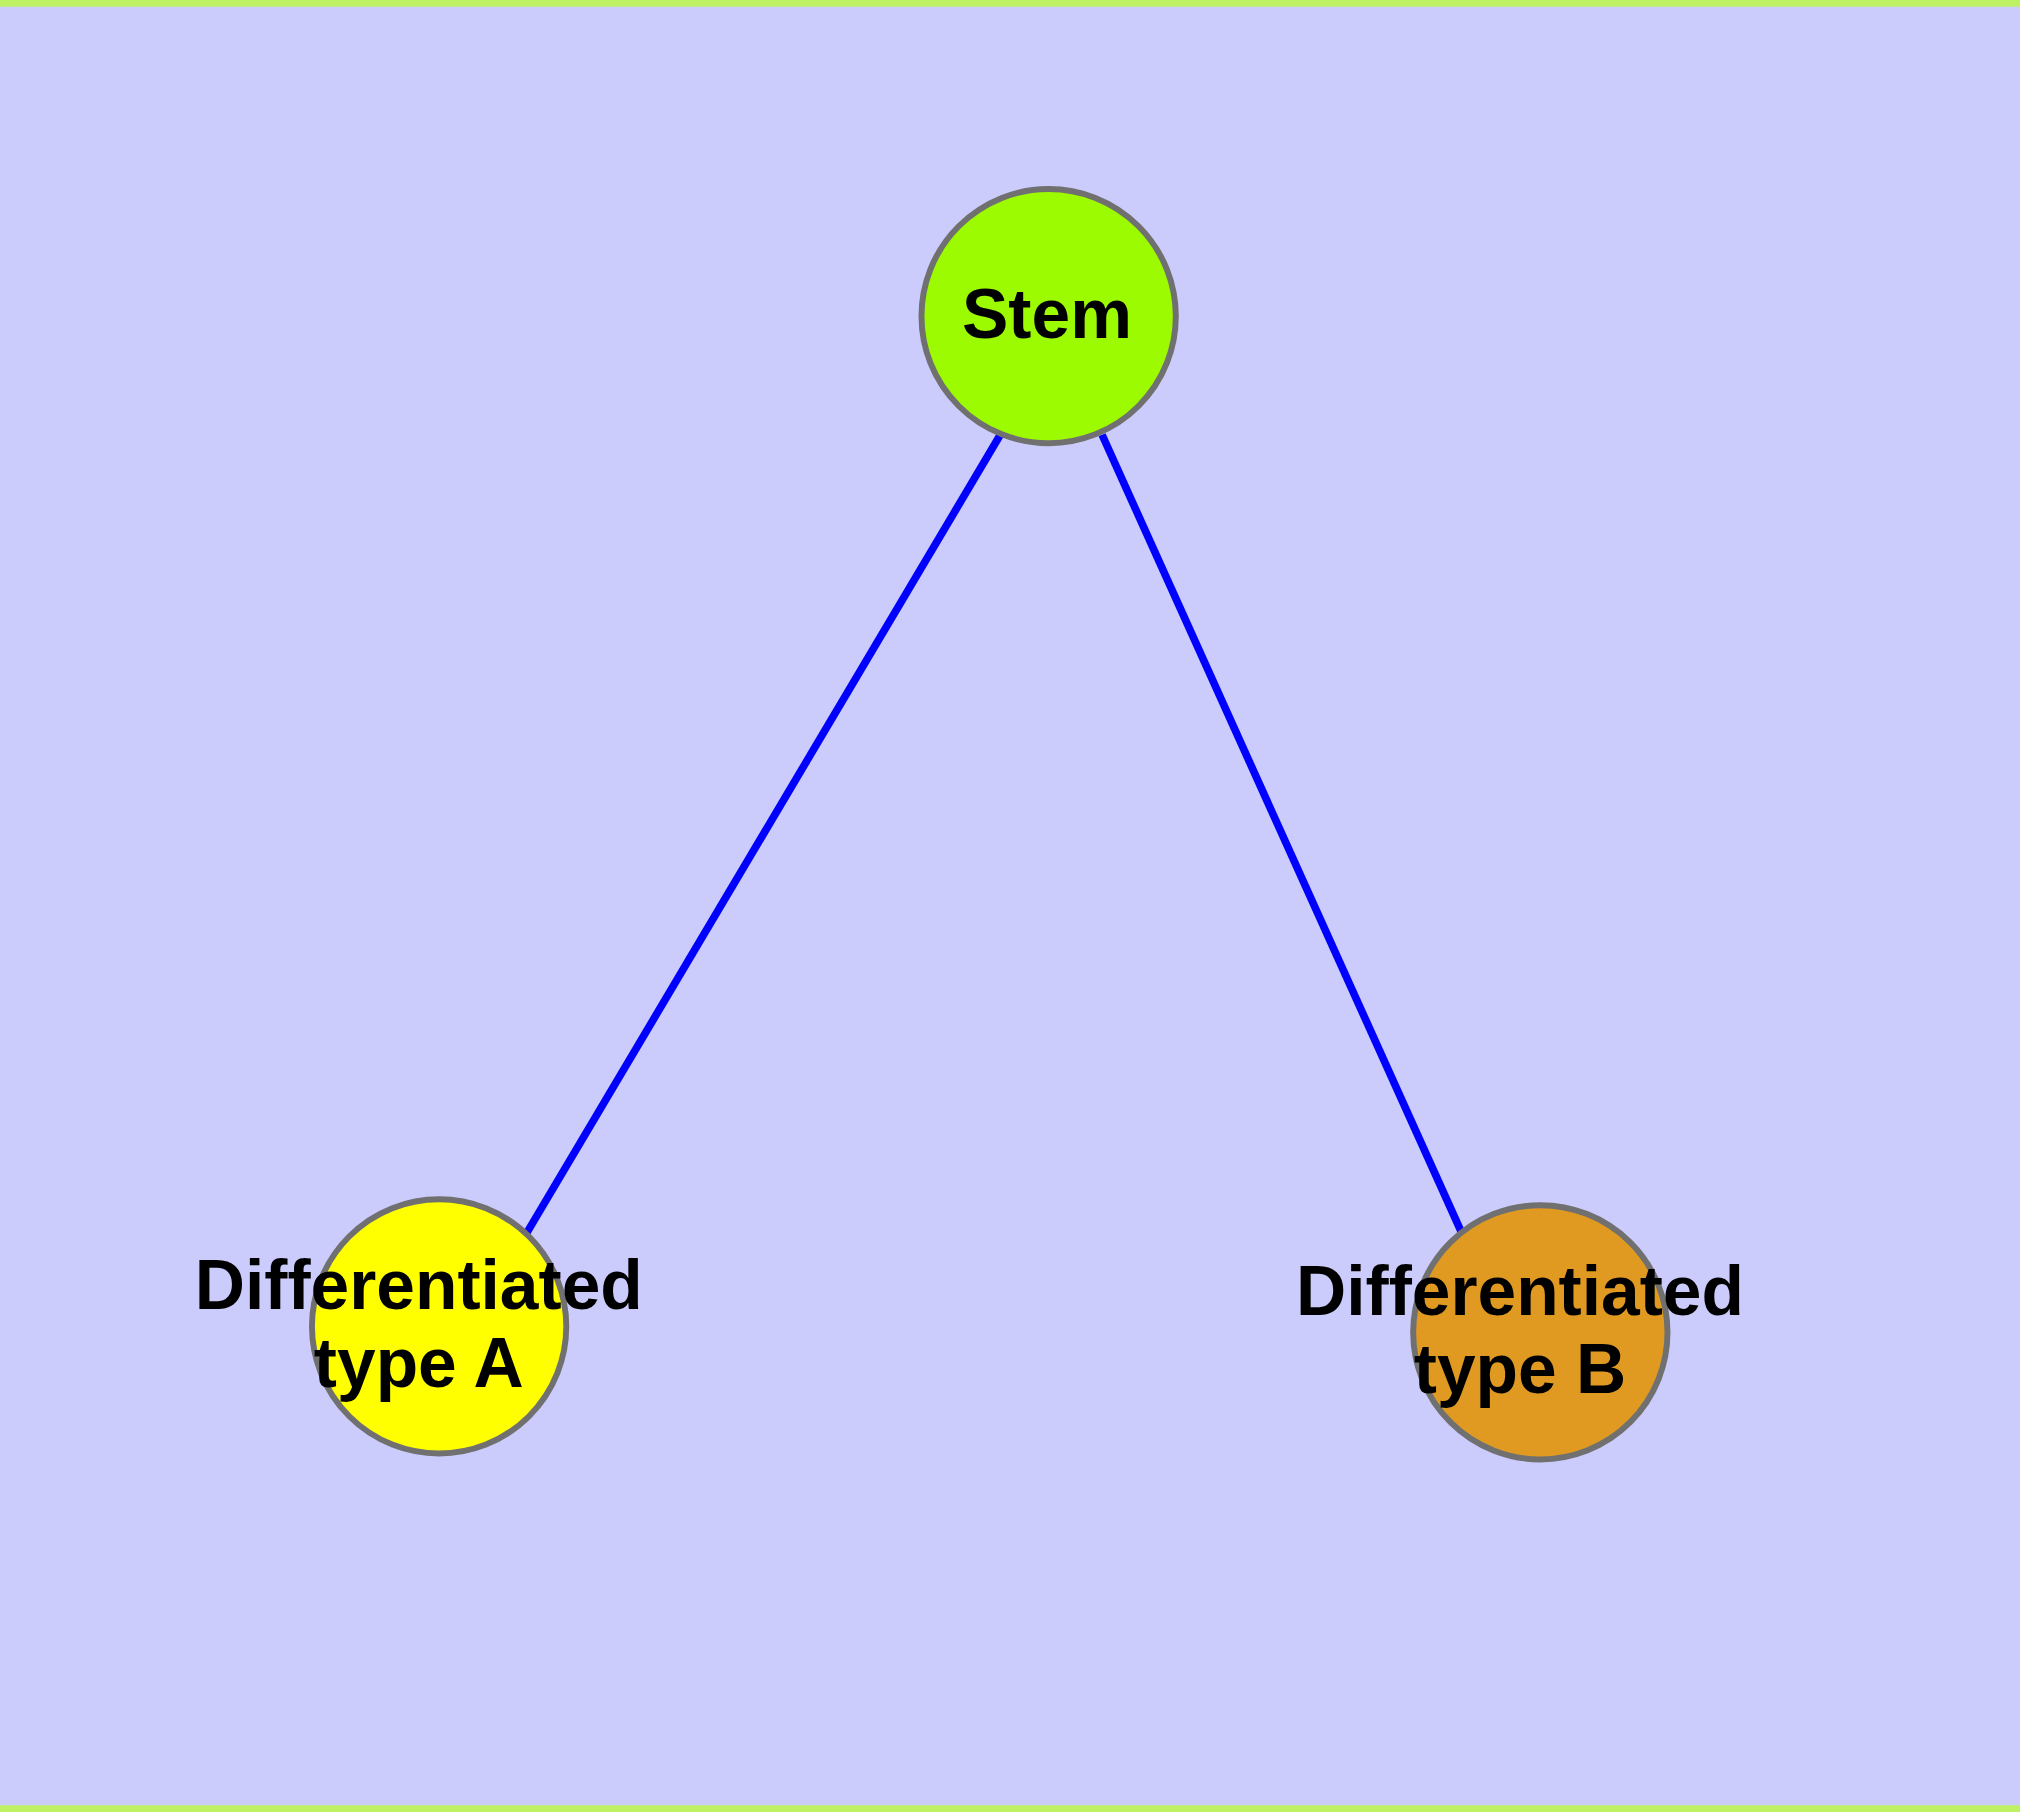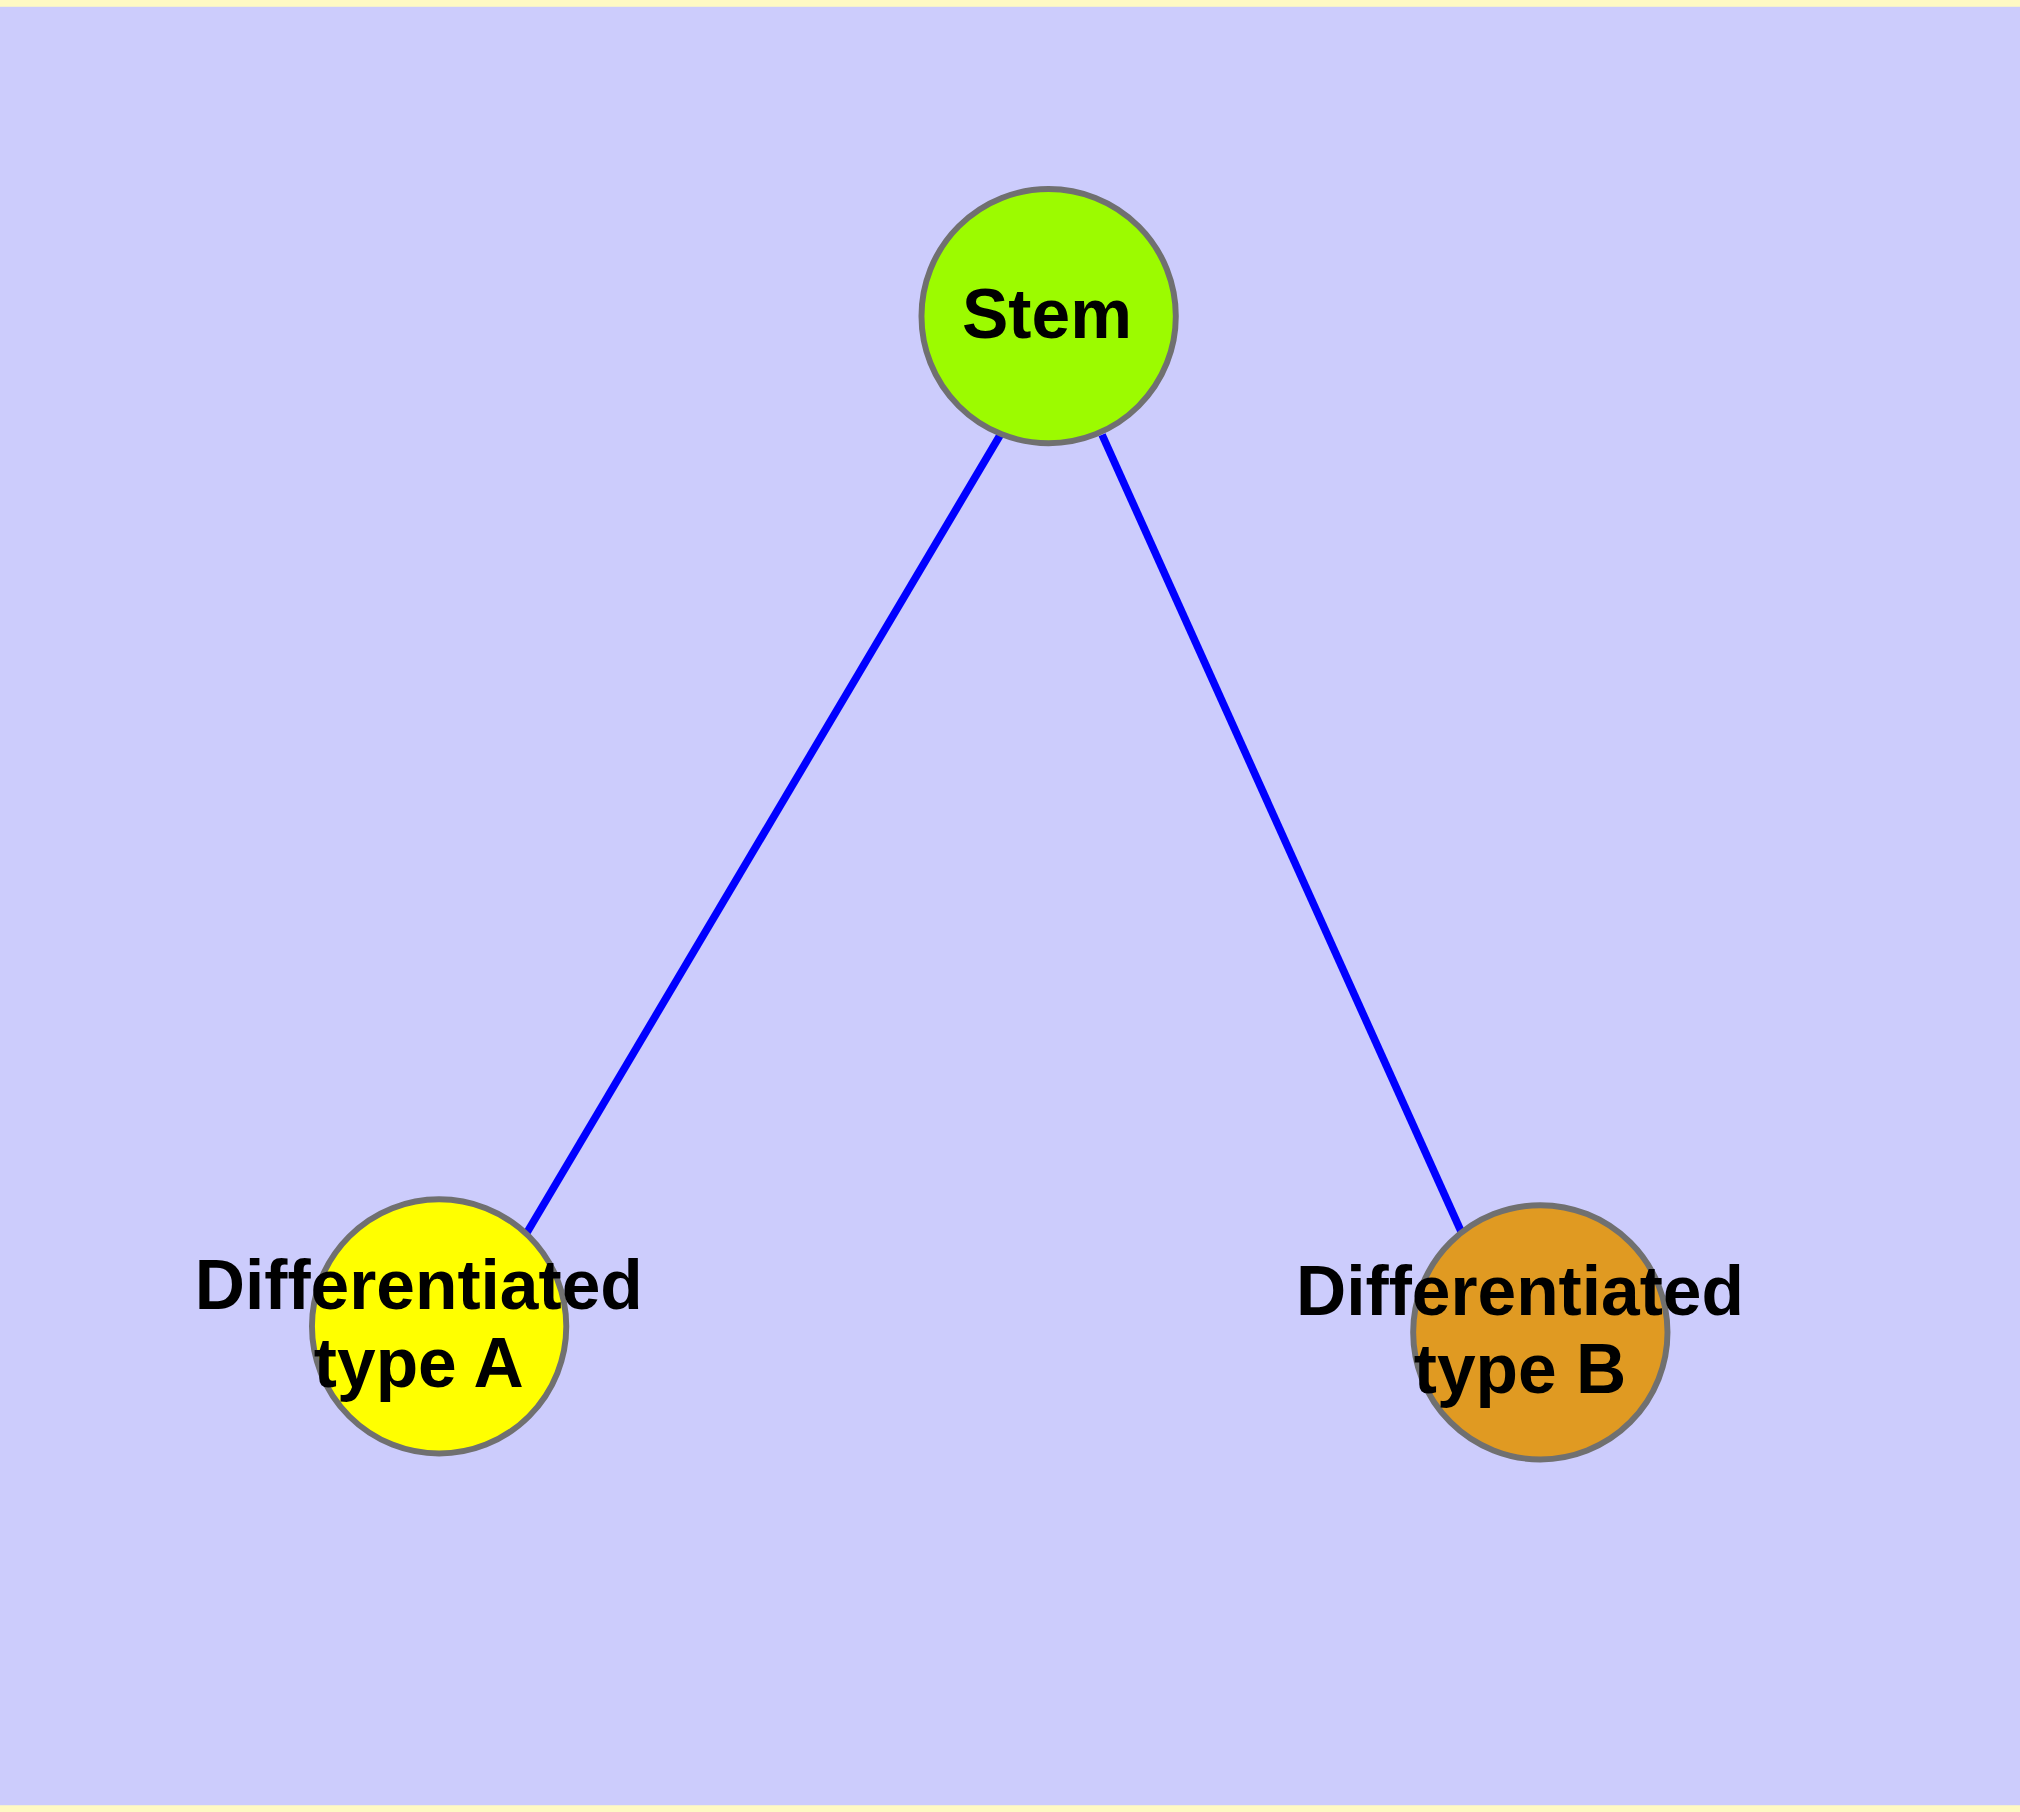--- a/index.html
+++ b/index.html
@@ -32,21 +32,21 @@
     font-family: "Liberation Sans", sans-serif;
     font-weight: bold;
     fill: #000000;
     text-anchor: middle;
     dominant-baseline: alphabetic;
   }
 </style>
 </head>
 <body style="background: rgb(255, 255, 255);">
 
-<div id="canvas" style="background: #fef9c3;">
+<div id="canvas" style="background: #bef264;">
   <svg id="graph-svg" viewBox="0 0 2384 2138" preserveAspectRatio="none" xmlns="http://www.w3.org/2000/svg">
     <rect id="plot-bg" x="0" y="8" width="2384" height="2122" fill="#ccccfc"></rect>
     <g id="edges-layer">
         <line x1="1180" y1="513" x2="620" y2="1457" stroke="#0000ff" stroke-width="9" stroke-linecap="butt"></line>
         <line x1="1300" y1="513" x2="1728" y2="1463" stroke="#0000ff" stroke-width="9" stroke-linecap="butt"></line>
       </g>
     <g id="nodes-layer">
         <g>
           <circle cx="1237" cy="373" r="150" fill="#9cfb00" stroke="#707070" stroke-width="7"></circle>
           <text x="1235" y="398.7152" class="node-label" font-size="82" fill="#000000">Stem</text>

